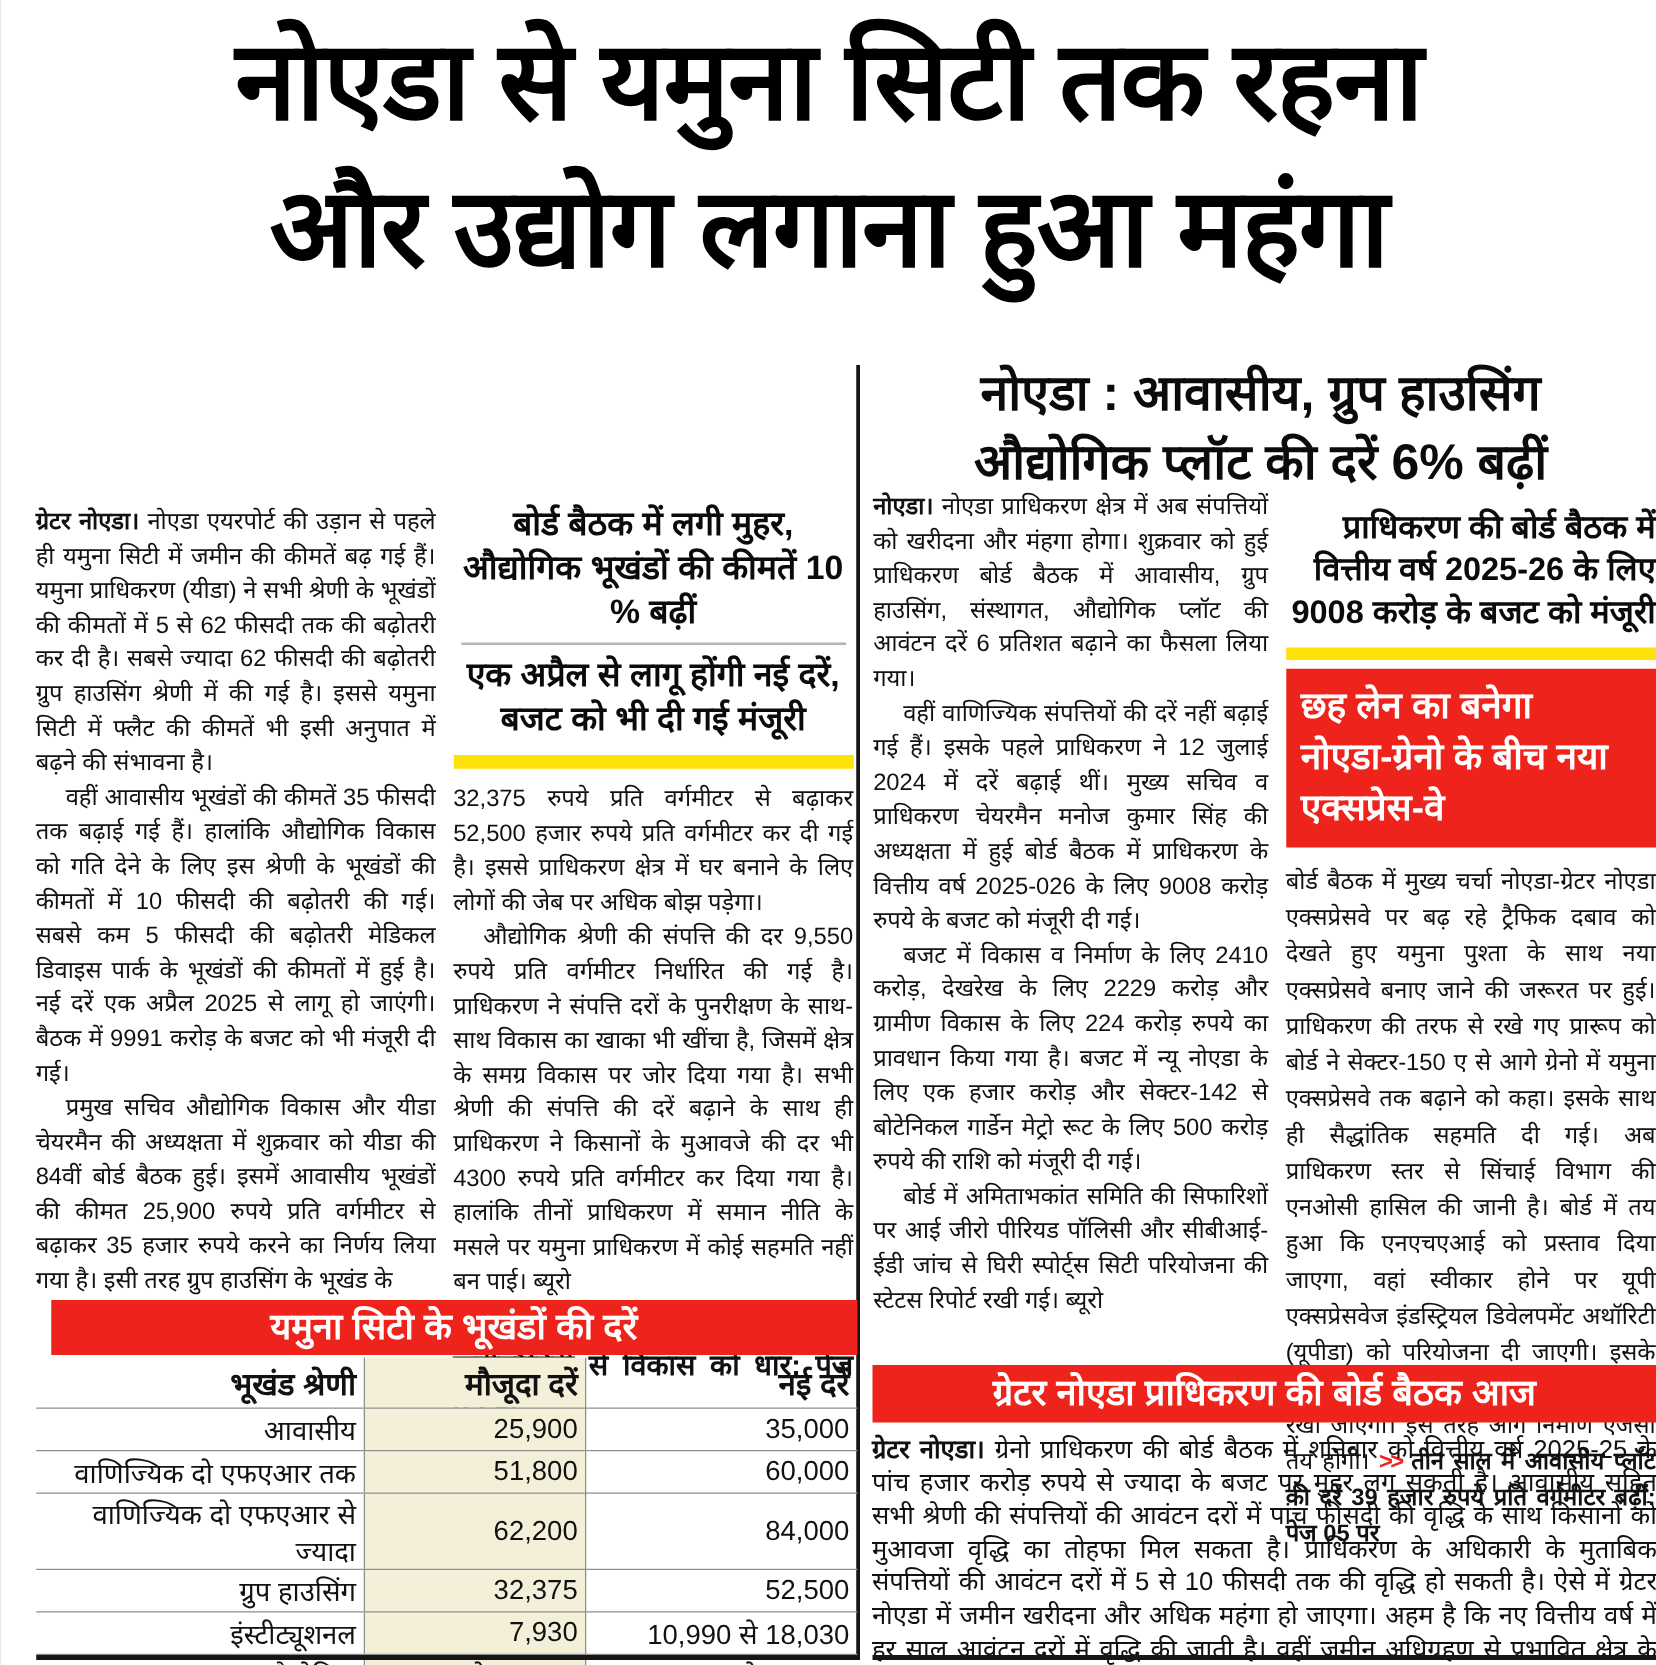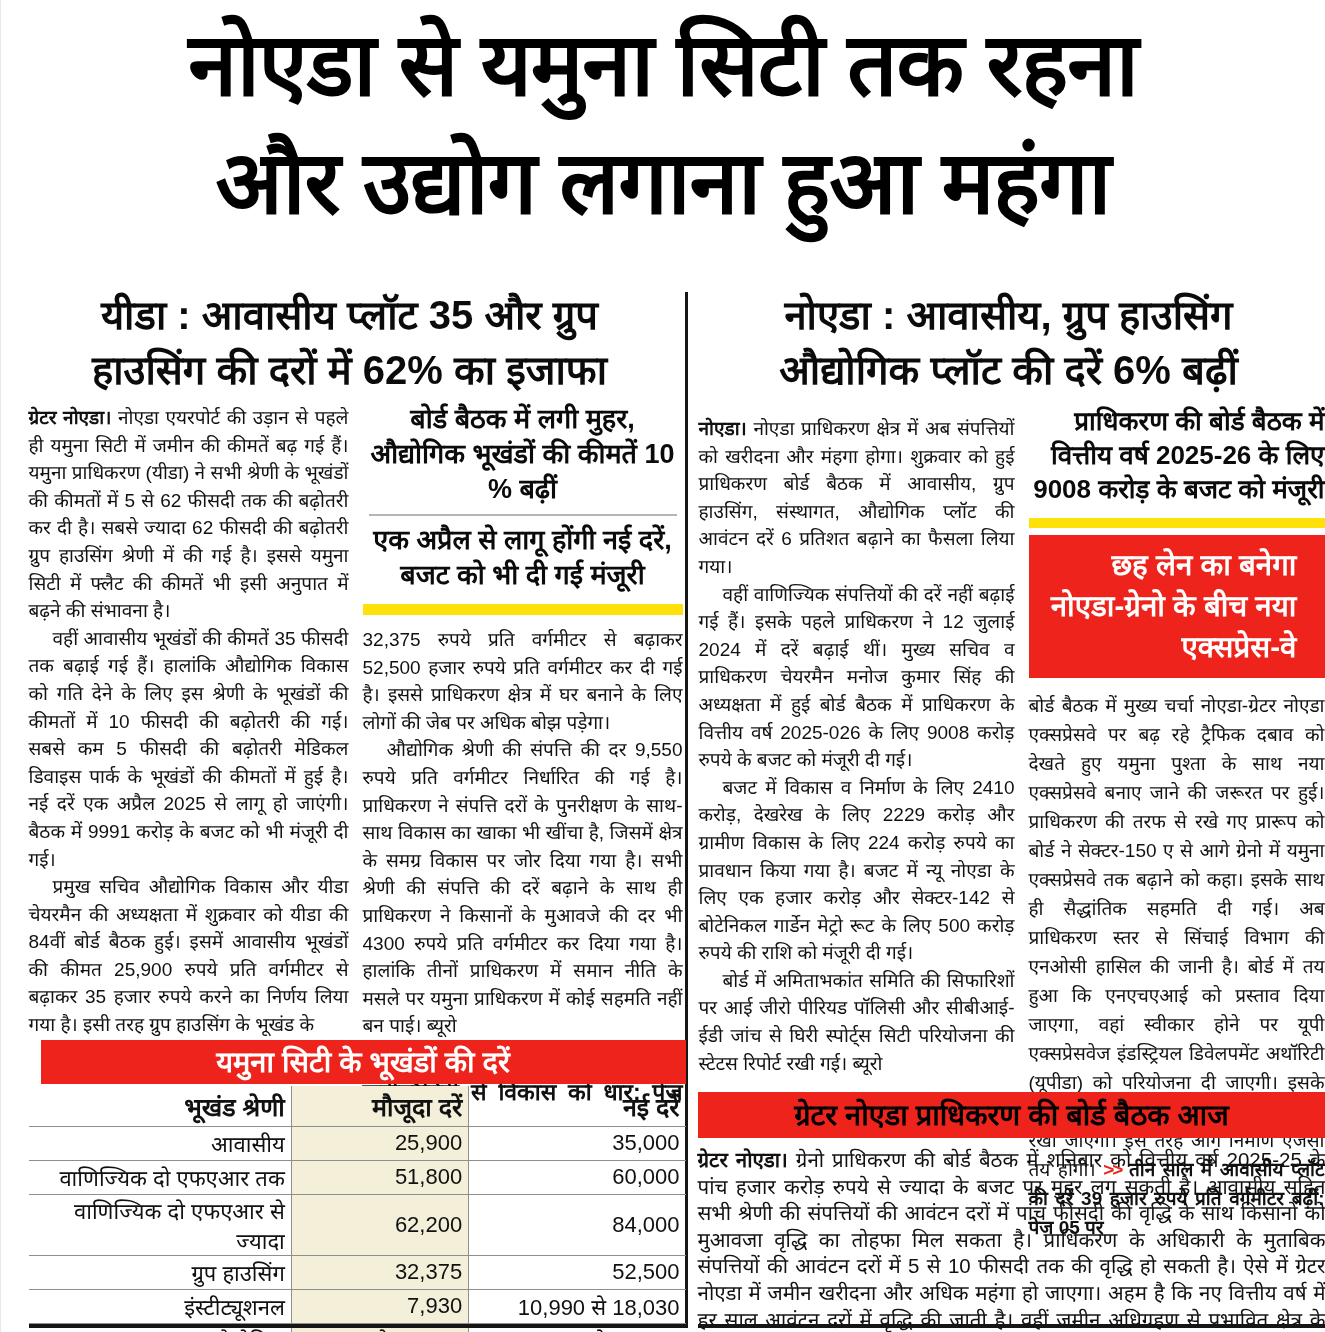--- a/index.html
+++ b/index.html
@@ -21,36 +21,36 @@
   .deck-left{left:24px;top:288px;width:650px;}
   .deck-right{left:694px;top:288px;width:628px;}
   .center-divider{left:684px;top:292px;width:3px;height:1036px;background:#161616;}
   
   .bodytext{font-size:19px;line-height:27.6px;text-align:justify;}
   .bodytext p{margin:0;padding:0;}
   .bodytext p.indent{text-indent:24px;}
   .dateline{font-weight:bold;}
   .col1{left:28px;top:404px;width:320px;}
   .col2{left:362px;top:402px;width:320px;}
-  .col3{left:698px;top:415px;width:316px;}
+  .col3{left:698px;top:392px;width:316px;}
   .col4{left:1028px;top:404px;width:296px;}
   .col4 .bodytext{line-height:29px;}
   
   .hbox{font-weight:bold;font-size:27px;line-height:35px;text-align:center;color:#0b0b0b;}
   .hbox-rule{border:none;border-top:2px solid #b5b5b5;margin:7px 6px 7px 6px;}
   .accent-bar{height:11px;background:var(--accent_yellow);margin-top:11px;}
   .col2 .bodytext{margin-top:11px;}
   .pointer{font-weight:bold;font-size:23px;line-height:31px;margin-top:6px;text-align:justify;}
   .pointer .mark{color:var(--banner_red);font-weight:bold;letter-spacing:-2px;}
   
   .col4-deck{font-weight:bold;font-size:26px;line-height:34px;text-align:right;color:#0b0b0b;}
   .col4 .accent-bar{margin-top:12px;height:10px;}
   .redbox{
     margin-top:7px;background:var(--banner_red);color:#fff;font-weight:bold;
-    font-size:29.5px;line-height:41px;padding:9px 28px 11px 12px;text-align:right;
+    font-size:29.5px;line-height:41px;padding:9px 28px 11px 12px;text-align:left;
   }
   .col4 .bodytext{margin-top:13px;}
   .inline-pointer-mark{color:var(--banner_red);font-weight:bold;letter-spacing:-2px;}
   .inline-pointer-text{font-weight:bold;}
   
   .rates{left:28px;top:1040px;width:657px;}
   .rates-banner{
     background:var(--banner_red);color:#fff;font-weight:bold;font-size:29px;
     height:44px;line-height:44px;text-align:center;margin-left:12px;
   }
@@ -61,43 +61,39 @@
   table.rates-grid th,table.rates-grid td{
     border-bottom:1.5px solid #8f8f8f;padding:0 6px 0 8px;text-align:right;vertical-align:middle;
   }
   table.rates-grid th{font-size:25px;height:40px;font-weight:bold;}
   table.rates-grid td{font-size:22px;height:34px;}
   table.rates-grid .mid{background:var(--table_col_bg);border-left:1.5px solid #8f8f8f;border-right:1.5px solid #8f8f8f;padding-left:4px;}
   table.rates-grid .new{padding-left:16px;}
   
   .bottom-story{left:697px;top:1092px;width:628px;}
   .bottom-banner{
-    background:var(--banner_red);color:#000000;font-weight:bold;font-size:29px;
+    background:var(--banner_red);color:#ffffff;font-weight:bold;font-size:29px;
     height:46px;line-height:46px;text-align:center;
   }
   .bottom-body{margin-top:9px;font-size:20.5px;line-height:26.6px;text-align:justify;}
   
   .bottom-bar{height:4px;background:#161616;top:1324px;}
   .bottom-bar.left{left:28px;width:657px;}
   .bottom-bar.right{left:697px;width:628px;}
 </style>
 </head>
 <body>
 
 <div id="paper">
 
   <div class="abs headline">
     <div>नोएडा से यमुना सिटी तक रहना</div>
     <div>और उद्योग लगाना हुआ महंगा</div>
   </div>
 
-  <div class="abs deck deck-left">
-    <div>यीडा : आवासीय प्लॉट 35 और ग्रुप</div>
-    <div>हाउसिंग की दरों में 62% का इजाफा</div>
-  </div>
   <div class="abs deck deck-right">
     <div>नोएडा : आवासीय, ग्रुप हाउसिंग</div>
     <div>औद्योगिक प्लॉट की दरें 6% बढ़ीं</div>
   </div>
 
   <div class="abs center-divider"></div>
 
   <div class="abs col1 bodytext">
     <p><span class="dateline">ग्रेटर नोएडा।</span> <span>नोएडा एयरपोर्ट की उड़ान से पहले ही यमुना सिटी में जमीन की कीमतें बढ़ गई हैं। यमुना प्राधिकरण (यीडा) ने सभी श्रेणी के भूखंडों की कीमतों में 5 से 62 फीसदी तक की बढ़ोतरी कर दी है। सबसे ज्यादा 62 फीसदी की बढ़ोतरी ग्रुप हाउसिंग श्रेणी में की गई है। इससे यमुना सिटी में फ्लैट की कीमतें भी इसी अनुपात में बढ़ने की संभावना है।</span></p>
     <p class="indent">वहीं आवासीय भूखंडों की कीमतें 35 फीसदी तक बढ़ाई गई हैं। हालांकि औद्योगिक विकास को गति देने के लिए इस श्रेणी के भूखंडों की कीमतों में 10 फीसदी की बढ़ोतरी की गई। सबसे कम 5 फीसदी की बढ़ोतरी मेडिकल डिवाइस पार्क के भूखंडों की कीमतों में हुई है। नई दरें एक अप्रैल 2025 से लागू हो जाएंगी। बैठक में 9991 करोड़ के बजट को भी मंजूरी दी गई।</p>

